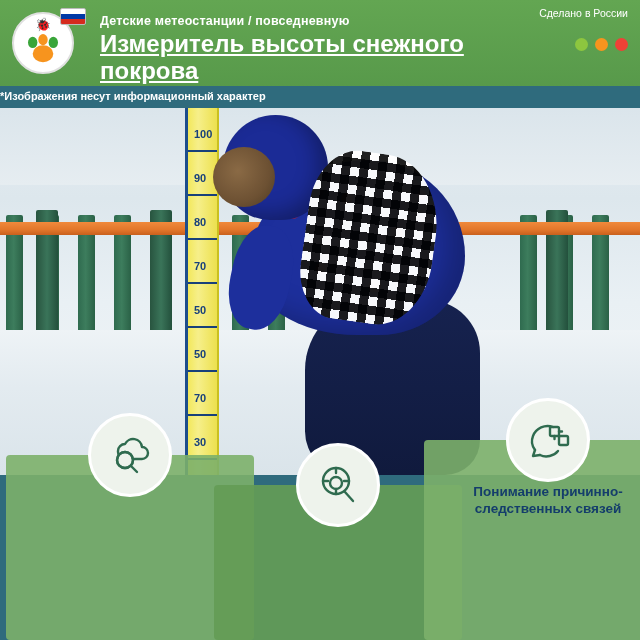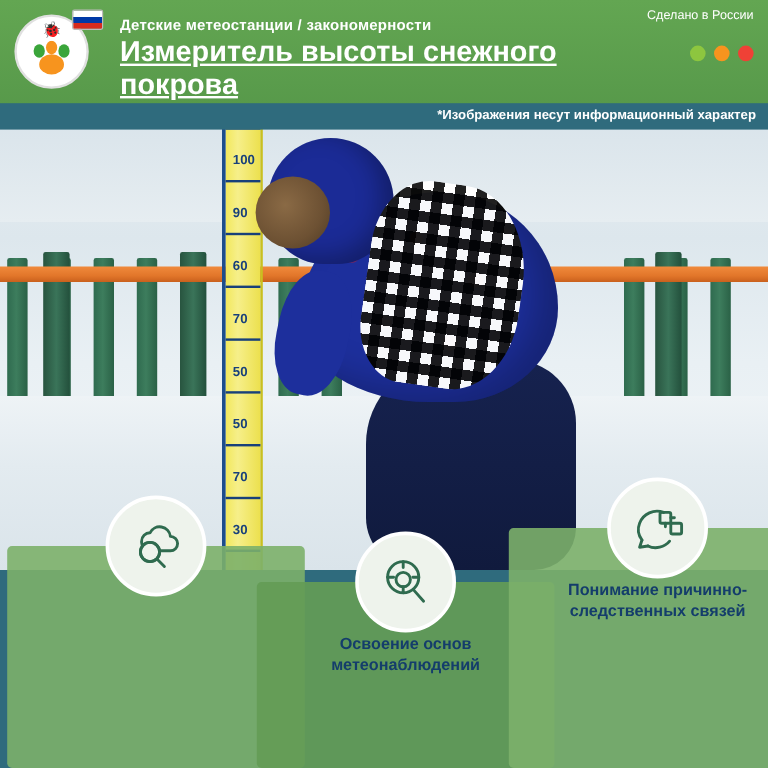--- a/index.html
+++ b/index.html
@@ -79,21 +79,20 @@
 
   
   .notice {
     position: absolute;
     top: 86px; left: 0; right: 0;
     height: 22px;
     background: #2f6b7d;
     color: #ffffff;
     font-size: 11px;
     font-weight: bold;
-    text-align: right;
     padding: 4px 10px 14px 0;
     z-index: 5;
   }
 
   
   .photo {
     position: absolute;
     top: 90px; left: 0;
     width: 640px; height: 385px;
     overflow: hidden;
@@ -267,21 +266,21 @@
       <div class="bug">🐞</div>
       <svg class="paw" viewBox="0 0 40 32">
         <ellipse cx="9" cy="9" rx="5" ry="6" fill="#3aa53a"></ellipse>
         <ellipse cx="20" cy="6" rx="5" ry="6" fill="#f7941e"></ellipse>
         <ellipse cx="31" cy="9" rx="5" ry="6" fill="#3aa53a"></ellipse>
         <ellipse cx="20" cy="21" rx="11" ry="9" fill="#f7941e"></ellipse>
       </svg>
     </div>
     <div class="flag"></div>
     <div class="header-text">
-      <div class="subtitle">Детские метеостанции / закономерности</div>
+      <div class="subtitle">Детские метеостанции / повседневную</div>
       <div class="title">Измеритель высоты снежного покрова</div>
     </div>
     <div class="made-in">Сделано в России</div>
     <div class="dots">
       <span class="dot" style="background:#8dc63f"></span>
       <span class="dot" style="background:#f7941e"></span>
       <span class="dot" style="background:#ef4136"></span>
     </div>
   </div>
 
@@ -308,21 +307,21 @@
 
     <div class="rail top"></div>
     <div class="rail bottom"></div>
 
     <div class="ruler">
       <div class="tick" style="top:16px"></div>  
         <div class="num" style="top:18px">100</div>
       <div class="tick" style="top:60px"></div>  
         <div class="num" style="top:62px">90</div>
       <div class="tick" style="top:104px"></div> 
-        <div class="num" style="top:106px">60</div>
+        <div class="num" style="top:106px">80</div>
       <div class="tick" style="top:148px"></div> 
         <div class="num" style="top:150px">70</div>
       <div class="tick" style="top:192px"></div> 
         <div class="num" style="top:194px">50</div>
       <div class="tick" style="top:236px"></div> 
         <div class="num" style="top:238px">50</div>
       <div class="tick" style="top:280px"></div> 
         <div class="num" style="top:282px">70</div>
       <div class="tick" style="top:324px"></div> 
         <div class="num" style="top:326px">30</div>
@@ -358,21 +357,20 @@
 
     <div class="panel p2">
       <div class="circle-icon">
         <svg viewBox="0 0 52 52" fill="none" stroke="#2f6b4f" stroke-width="2.4" stroke-linecap="round" stroke-linejoin="round">
           <circle cx="24" cy="22" r="13"></circle>
           <circle cx="24" cy="24" r="6"></circle>
           <path d="M24 9v5M24 35v-5M11 22h5M37 22h-5"></path>
           <path d="M33 33l8 9"></path>
         </svg>
       </div>
-      <h3>Освоение основ метеонаблюдений</h3>
     </div>
 
     <div class="panel p3">
       <div class="circle-icon">
         <svg viewBox="0 0 52 52" fill="none" stroke="#2f6b4f" stroke-width="2.4" stroke-linecap="round" stroke-linejoin="round">
           <path d="M13 36c-3-4-4-9-2-14 3-8 12-12 20-9"></path>
           <path d="M13 36l-2 6 7-1"></path>
           <path d="M18 41c6 3 14 1 18-4"></path>
           <rect x="28" y="13" width="9" height="9" rx="1.5"></rect>
           <rect x="37" y="22" width="9" height="9" rx="1.5"></rect>

